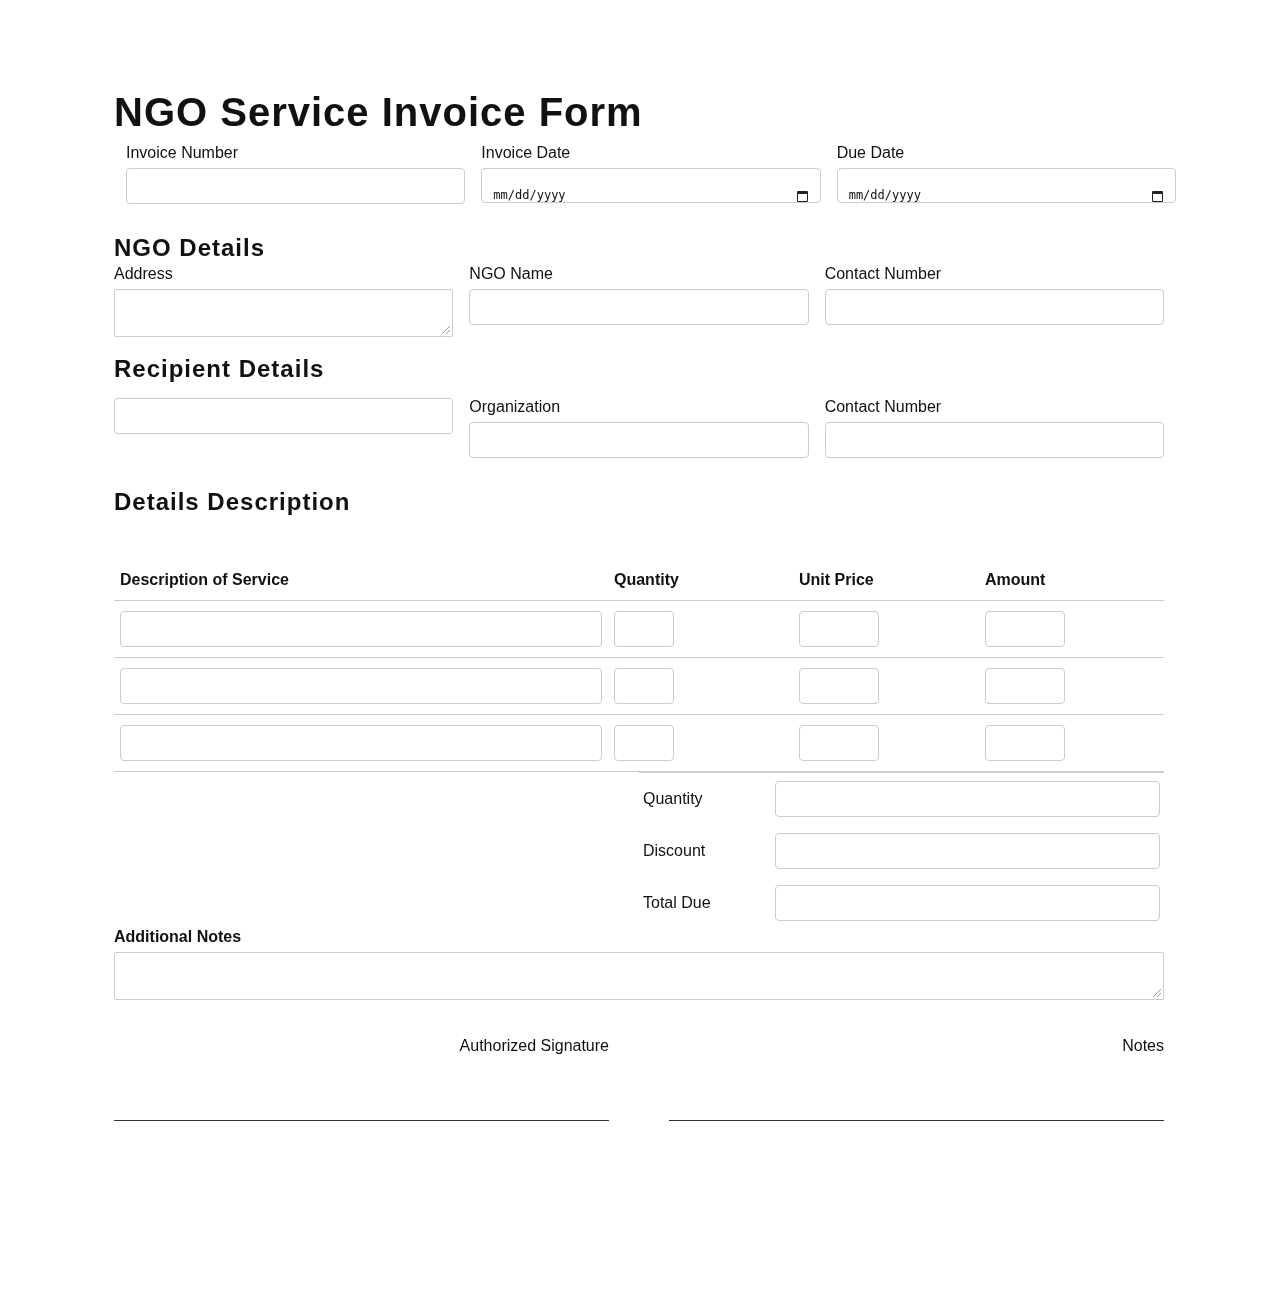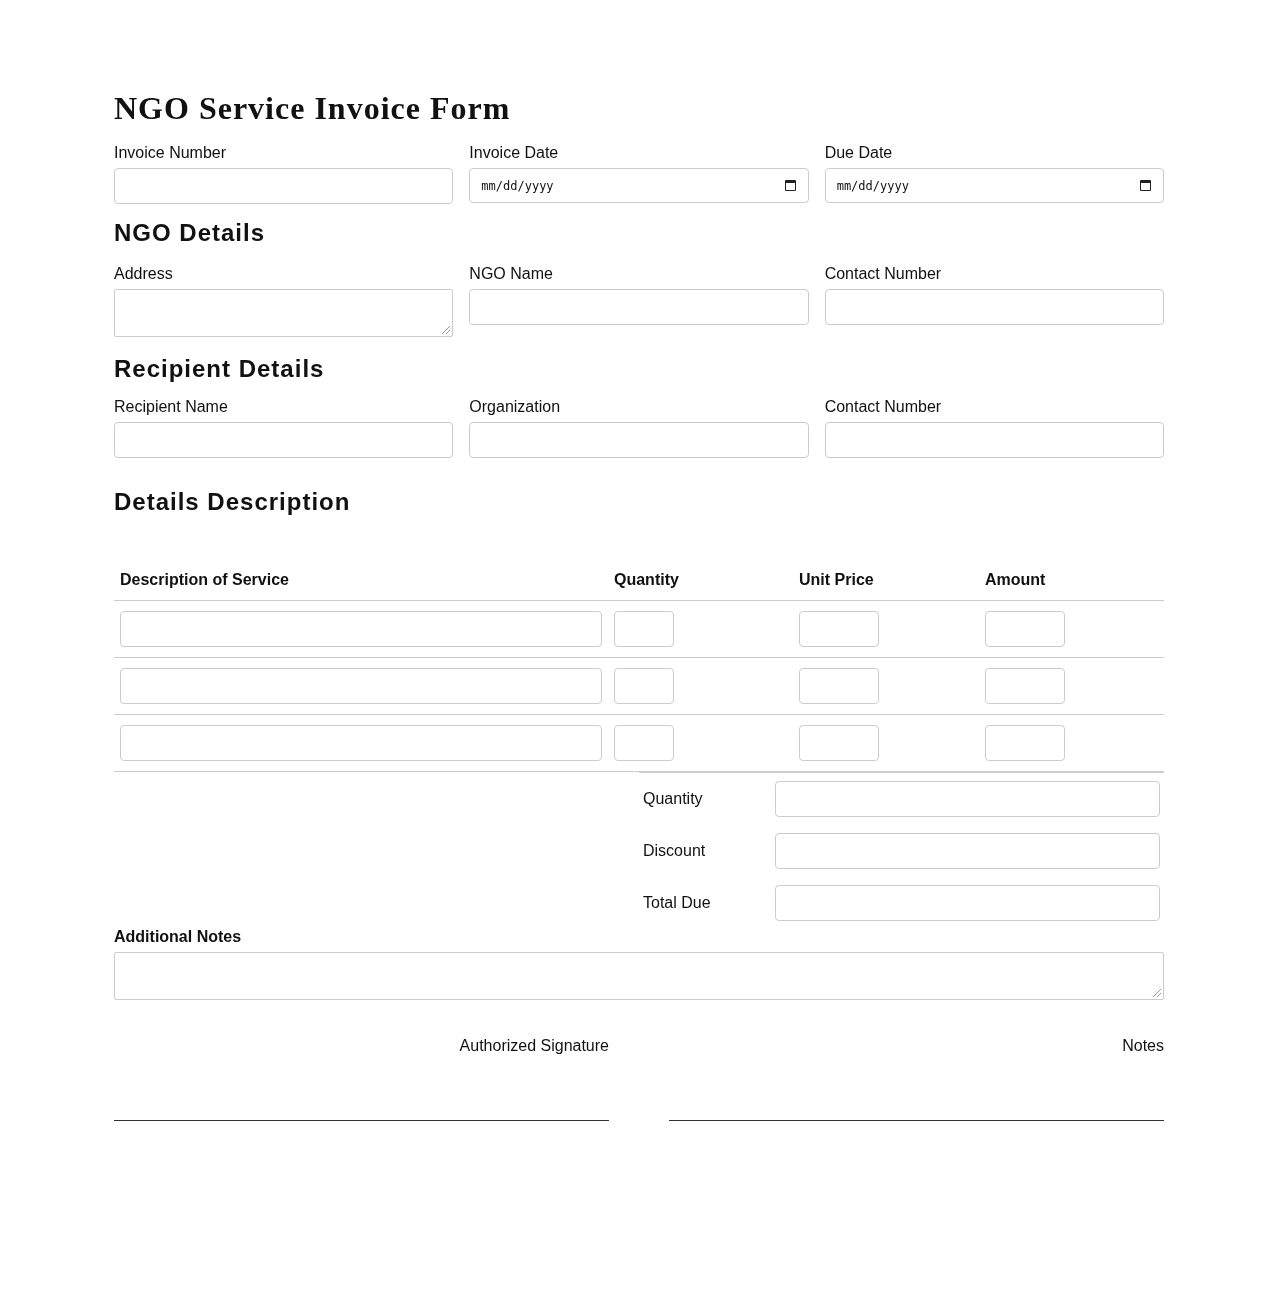--- a/index.html
+++ b/index.html
@@ -15,24 +15,23 @@
       position: absolute;
       left: 114px;
       top: 0;
       width: 1050px;
     }
     h1 {
       position: absolute;
       top: 90px;
       left: 0;
       margin: 0;
-      font-size: 32px;
+      font-size: 40px;
       font-weight: bold;
       letter-spacing: 1px;
-      font-family: Liberation Serif, serif;
     }
     h2 {
       position: absolute;
       left: 0;
       margin: 0;
       font-size: 24px;
       font-weight: bold;
       letter-spacing: 1px;
     }
     .row3 {
@@ -71,21 +70,21 @@
       right: 2px;
       bottom: 2px;
       width: 8px;
       height: 8px;
       background:
         linear-gradient(135deg, transparent 45%, #999 45%, #999 55%, transparent 55%),
         linear-gradient(135deg, transparent 70%, #999 70%, #999 80%, transparent 80%);
     }
     .date-input {
       display: flex;
-      align-items: center;
+      align-items: flex-end;
       justify-content: space-between;
       padding: 0 12px 0 11px;
       height: 35px;
     }
     .date-placeholder {
       font-family: "DejaVu Sans Mono", monospace;
       font-size: 12px;
       color: #111;
     }
     .cal-icon {
@@ -184,63 +183,62 @@
       border-bottom: 1px solid #333;
       height: 1px;
     }
   </style>
 </head>
 <body>
 
 <div class="container">
   <h1>NGO Service Invoice Form</h1>
 
-  <div class="row3" style="top:144px;">
+  <div class="row3" style="top:144px;margin-left:12px;">
     <div class="field">
       <label>Invoice Number</label>
       <div class="input"></div>
     </div>
     <div class="field">
       <label>Invoice Date</label>
       <div class="input date-input">
         <span class="date-placeholder">mm/dd/yyyy</span>
         <span class="cal-icon"></span>
       </div>
     </div>
     <div class="field">
       <label>Due Date</label>
       <div class="input date-input">
         <span class="date-placeholder">mm/dd/yyyy</span>
         <span class="cal-icon"></span>
       </div>
     </div>
   </div>
 
-  <h2 style="top:219px;">NGO Details</h2>
+  <h2 style="top:234px;">NGO Details</h2>
   <div class="row3" style="top:265px;">
     <div class="field">
       <label>Address</label>
       <div class="textarea">
         <span class="grip"></span>
       </div>
     </div>
     <div class="field">
       <label>NGO Name</label>
       <div class="input"></div>
     </div>
     <div class="field">
       <label>Contact Number</label>
       <div class="input"></div>
     </div>
   </div>
 
   <h2 style="top:355px;">Recipient Details</h2>
   <div class="row3" style="top:398px;">
     <div class="field">
-      <label>Recipient Name</label>
       <div class="input"></div>
     </div>
     <div class="field">
       <label>Organization</label>
       <div class="input"></div>
     </div>
     <div class="field">
       <label>Contact Number</label>
       <div class="input"></div>
     </div>

